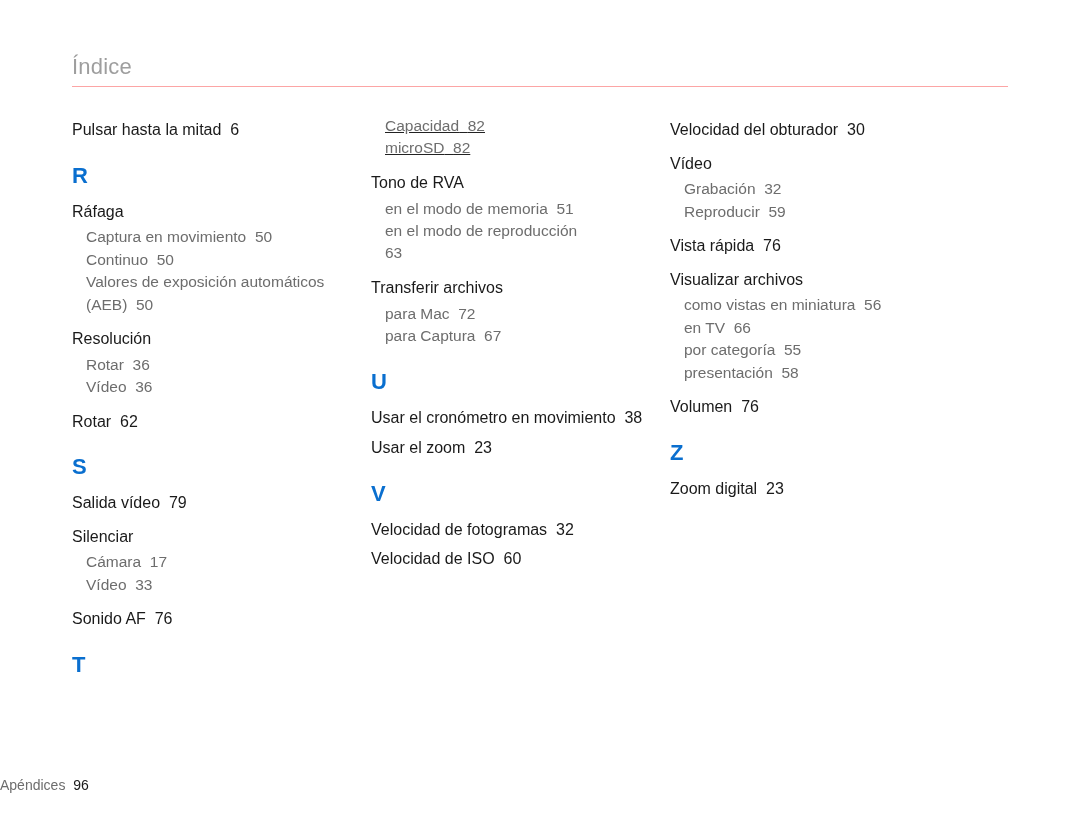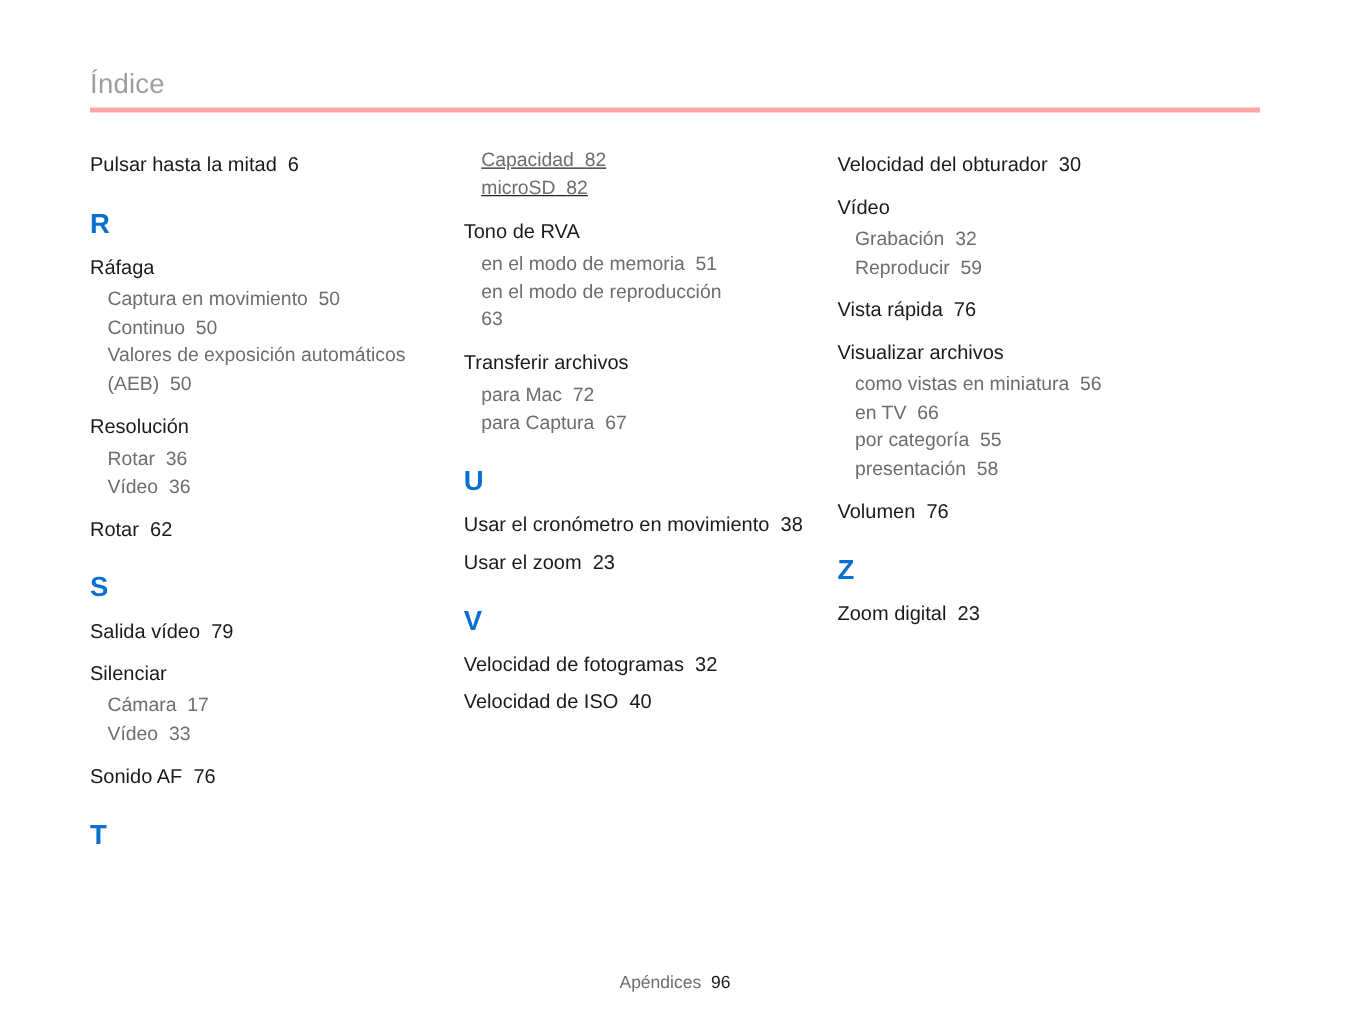--- a/index.html
+++ b/index.html
@@ -12,21 +12,21 @@
     color: #222;
   }
   .page {
     box-sizing: border-box;
     width: 1080px;
     height: 815px;
     padding: 54px 72px 30px 72px;
     position: relative;
   }
   .title-row {
-    border-bottom: 4px solid #fca5a5;
+    border-bottom: 1px solid #fca5a5;
     padding-bottom: 6px;
     margin-bottom: 24px;
   }
   .title {
     font-size: 22px;
     color: #9e9e9e;
     letter-spacing: 0.2px;
   }
   .columns {
     display: flex;
@@ -62,21 +62,20 @@
     color: #6d6d6d;
   }
   .block {
     margin-bottom: 12px;
   }
   .footer {
     position: absolute;
     bottom: 22px;
     left: 0;
     right: 0;
-    text-align: center;
     font-size: 14px;
     color: #6d6d6d;
   }
   .footer .pnum {
     color: #1a1a1a;
     margin-left: 4px;
   }
 </style>
 </head>
 <body>
@@ -208,21 +207,21 @@
         </div>
       </div>
 
       <div class="section-letter">V</div>
 
       <div class="block">
         <div class="entry">
           <span>Velocidad de fotogramas</span>&nbsp;&nbsp;<span class="pg">32</span>
         </div>
         <div class="entry">
-          <span>Velocidad de ISO</span>&nbsp;&nbsp;<span class="pg">40</span>
+          <span>Velocidad de ISO</span>&nbsp;&nbsp;<span class="pg">60</span>
         </div>
       </div>
     </div>
 
     <div class="col">
 
       <div class="block" style="margin-top:4px;">
         <div class="entry">
           <span>Velocidad del obturador</span>&nbsp;&nbsp;<span class="pg">30</span>
         </div>

